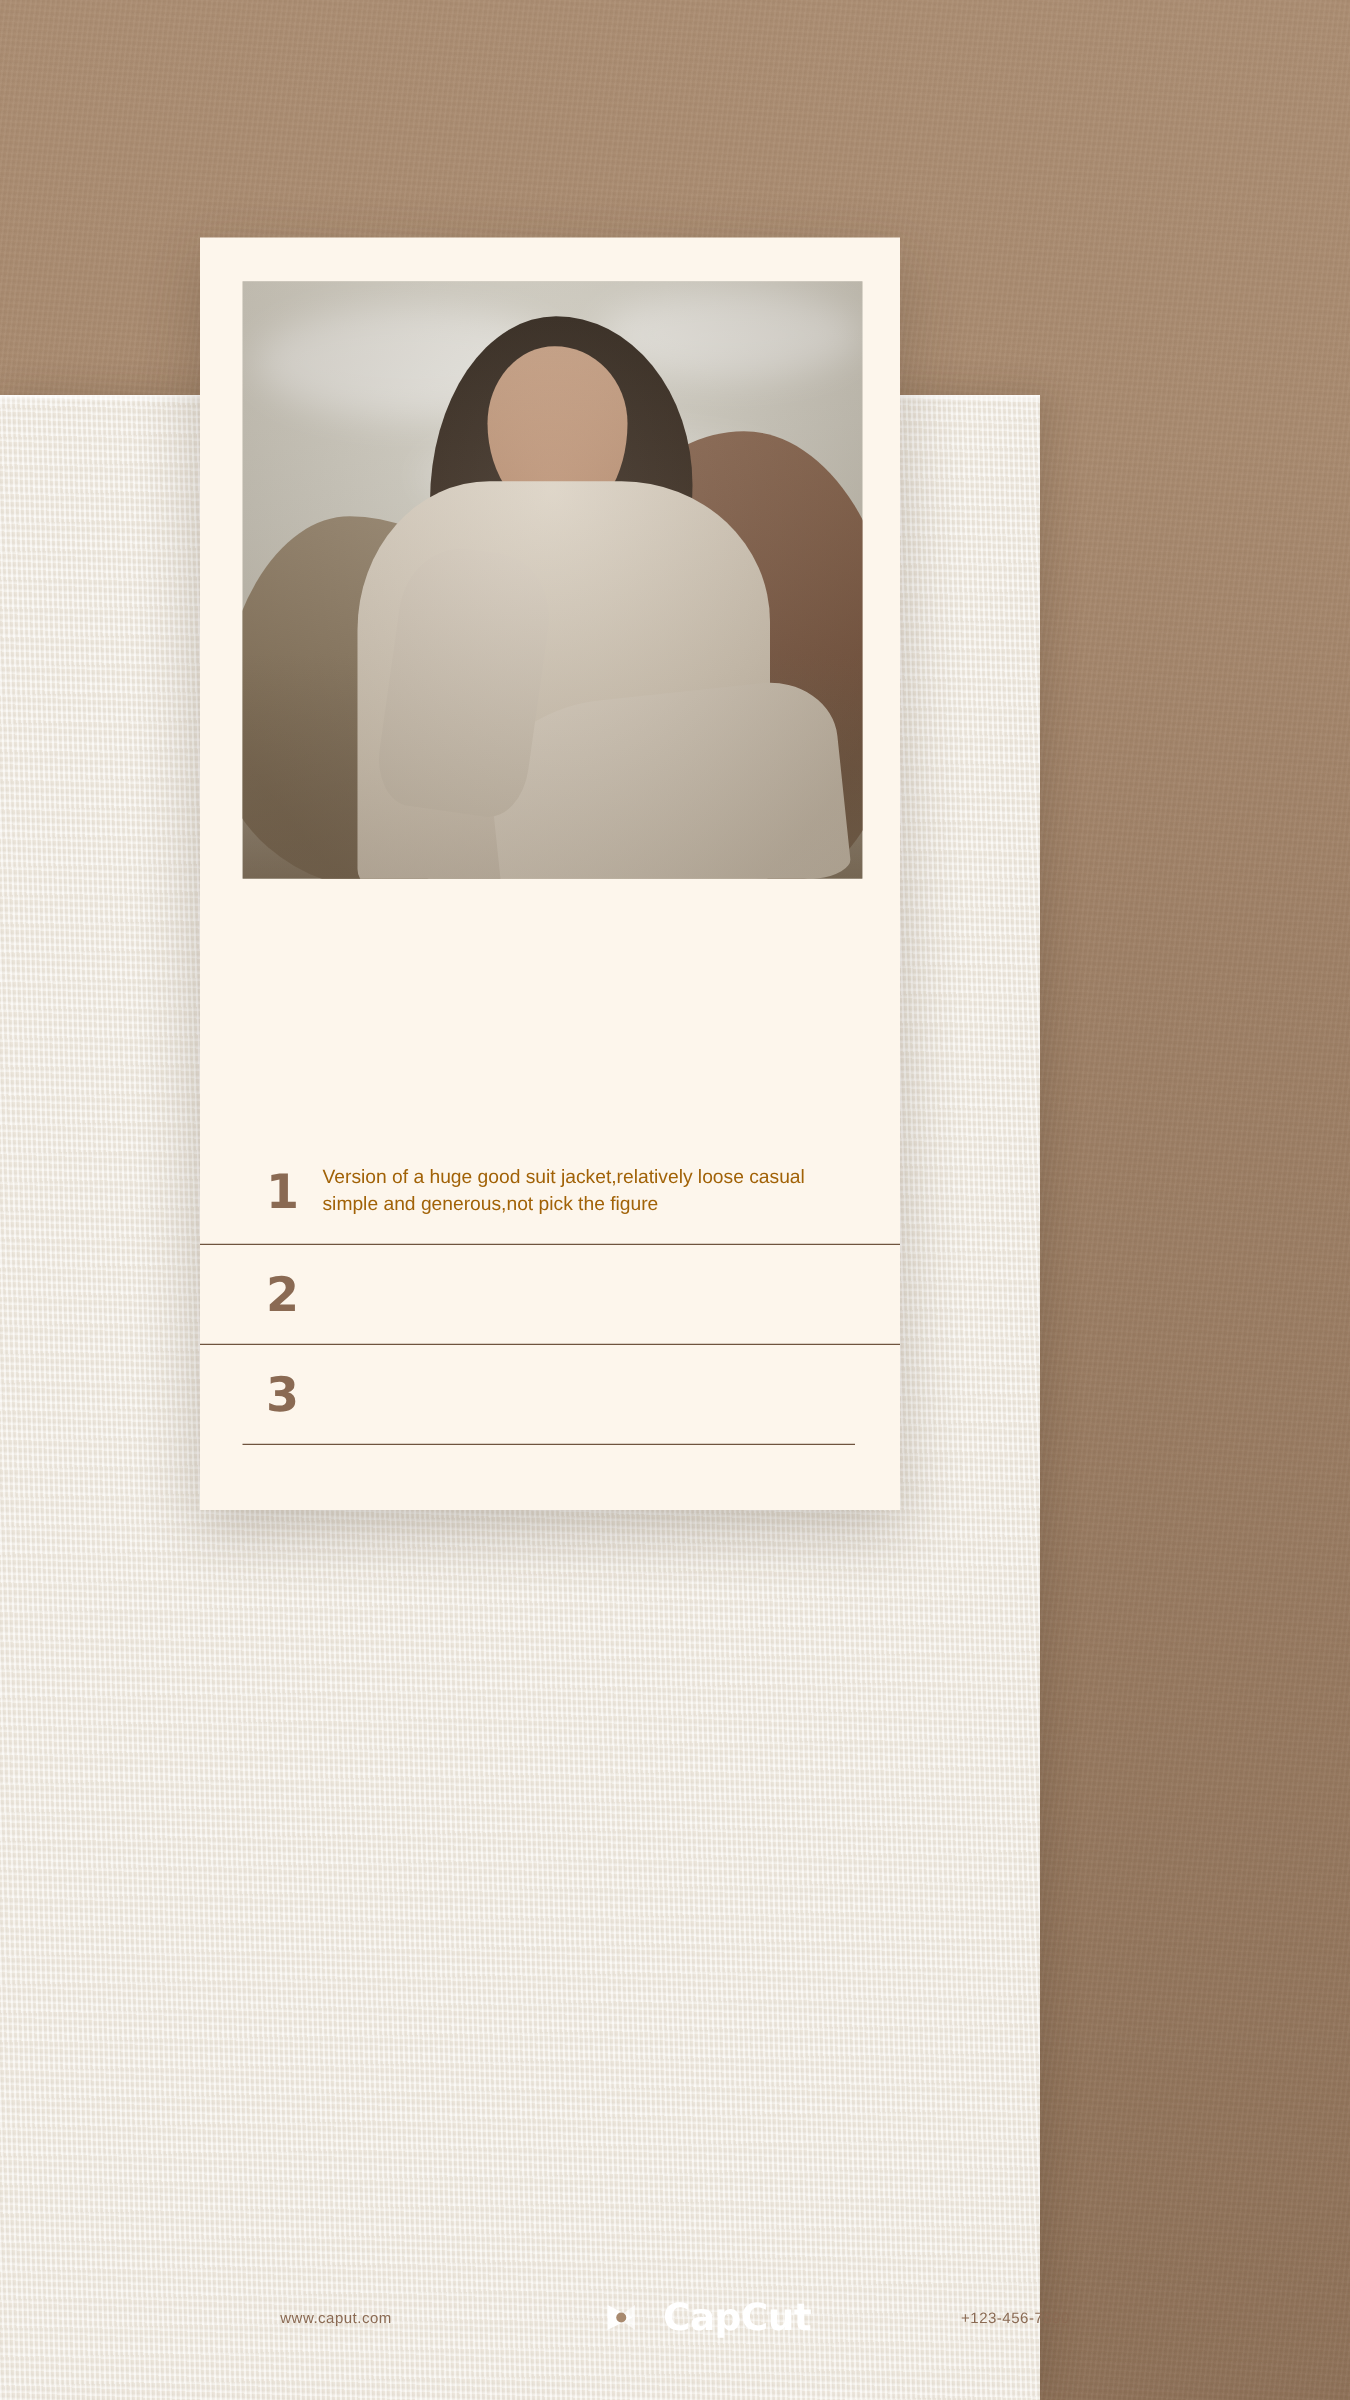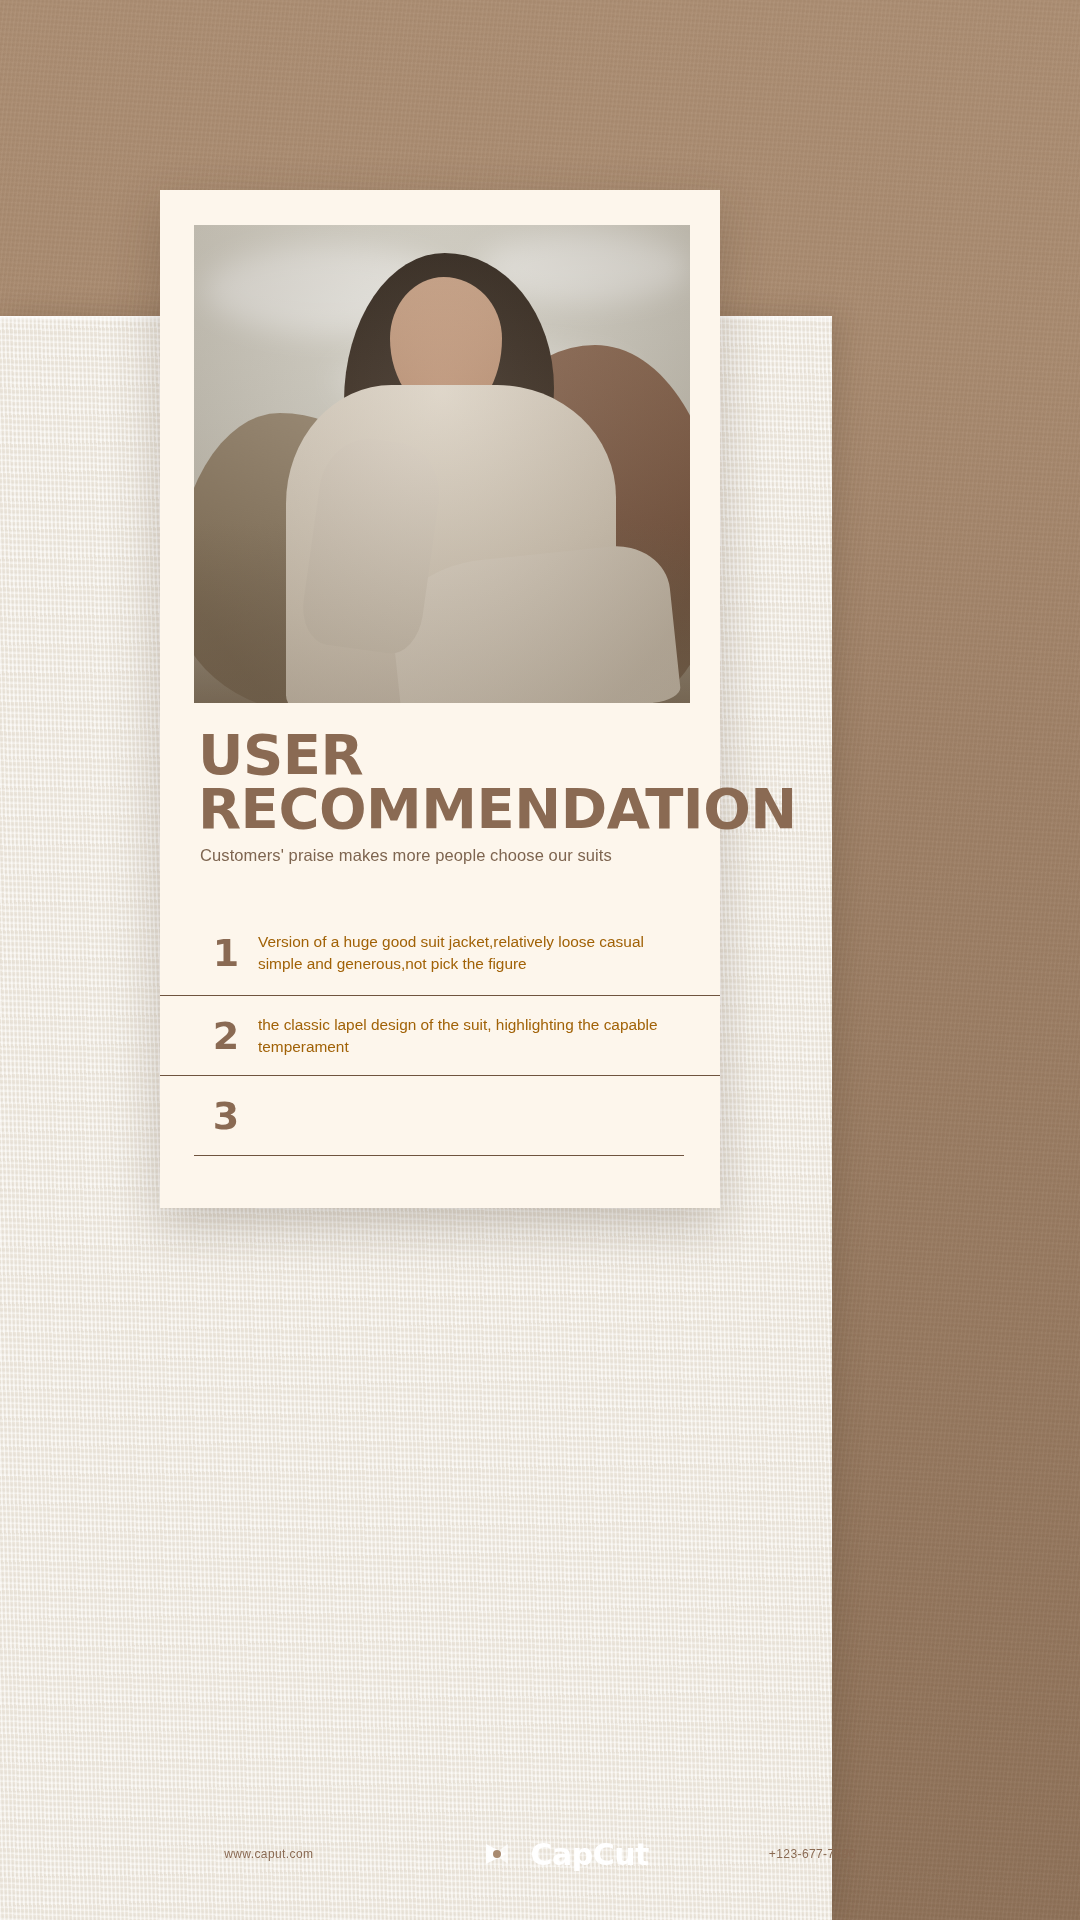--- a/index.html
+++ b/index.html
@@ -265,36 +265,30 @@
     <div class="rock-right"></div>
     <div class="ground"></div>
     <div class="figure-hair"></div>
     <div class="figure-face"></div>
     <div class="figure-suit"></div>
     <div class="figure-leg"></div>
     <div class="figure-arm"></div>
     <div class="photo-shade"></div>
   </div>
 
-  <div id="headings">
-    <h1 class="title-line">USER</h1>
-    <h1 class="title-line">RECOMMENDATION</h1>
-    <p class="subtitle">Customers' praise makes more people choose our suits</p>
-  </div>
 
   <div id="list">
 
     <div class="list-row first row-1">
       <div class="row-num">1</div>
       <div class="row-text">Version of a huge good suit jacket,relatively loose casual simple and generous,not pick the figure</div>
     </div>
 
     <div class="list-row row-2">
       <div class="row-num">2</div>
-      <div class="row-text">the classic lapel design of the suit, highlighting the capable temperament</div>
     </div>
 
     <div class="list-row row-3">
       <div class="row-num">3</div>
     </div>
 
     <div class="spacer-row"></div>
   </div>
 </div>
 
@@ -305,14 +299,14 @@
     <span id="capcut-mark">
       <svg width="34" height="34" viewBox="0 0 34 34" aria-hidden="true">
         <path d="M6 7 L26 17 L6 27 Z" fill="#ffffff" opacity="0.95"></path>
         <path d="M28 7 L14 17 L28 27 Z" fill="#ffffff" opacity="0.65"></path>
         <circle cx="17" cy="17" r="4" fill="#a88a6f"></circle>
       </svg>
     </span>
     <span id="capcut-label">CapCut</span>
   </div>
 
-  <div class="footer-text">+123-677-7890</div>
+  <div class="footer-text">+123-456-7890</div>
 </div>
 
 </body></html>

